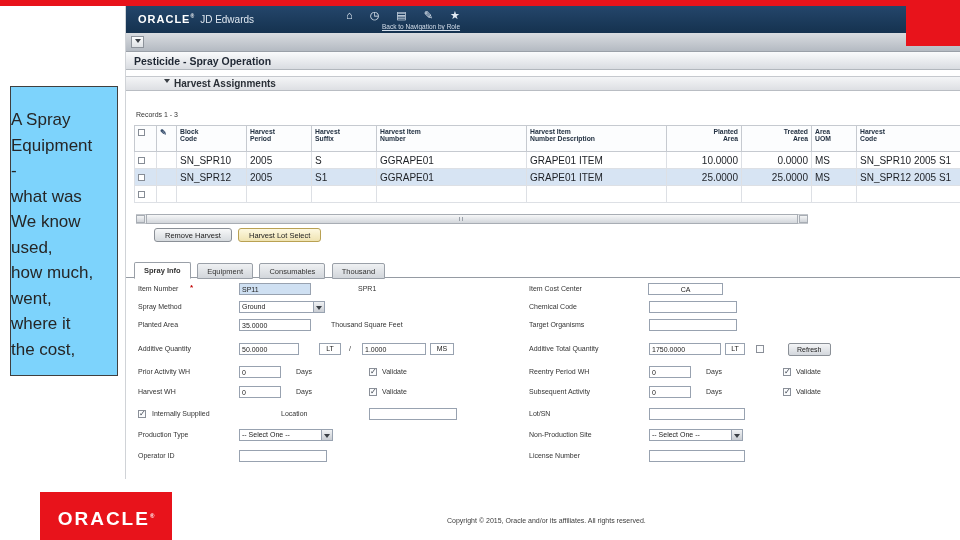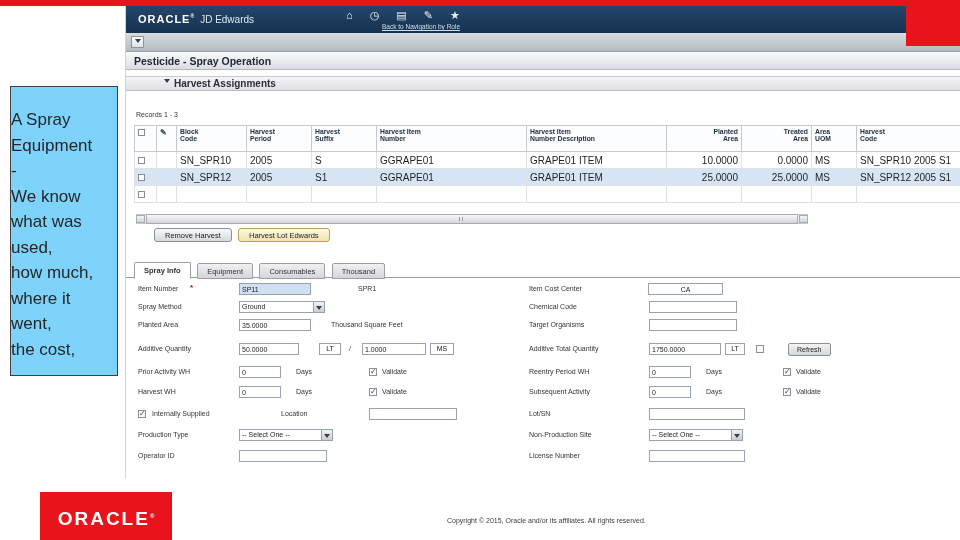--- a/index.html
+++ b/index.html
@@ -84,26 +84,26 @@
 </head>
 <body>
 
 <div class="slide">
   <div class="abs top-strip"></div>
 
   <div class="abs callout">
     <div>A Spray</div>
     <div>Equipment</div>
     <div>-</div>
+    <div>what was</div>
     <div>We know</div>
-    <div>what was</div>
     <div>used,</div>
     <div>how much,</div>
+    <div>went,</div>
     <div>where it</div>
-    <div>went,</div>
     <div>the cost,</div>
   </div>
 
   <div class="abs app">
 
     <div class="abs navy">
       <div class="abs brand">
         <span>ORACLE</span><sup>®</sup><span class="prod">JD Edwards</span>
       </div>
       <div class="abs hdr-icons">
@@ -213,21 +213,21 @@
 
     <div class="abs hscroll">
       <span class="hs-arrow l"></span>
       <div class="hs-thumb">
           <i></i>
         </div>
       <span class="hs-arrow r"></span>
     </div>
 
     <button class="jbtn" style="left:28px; top:222px;">Remove Harvest</button>
-    <button class="jbtn hlb" style="left:112px; top:222px;">Harvest Lot Edwards</button>
+    <button class="jbtn hlb" style="left:112px; top:222px;">Harvest Lot Select</button>
 
     <div class="abs tabs">
       <span class="tab active">Spray Info</span>
       <span class="tab">Equipment</span>
       <span class="tab">Consumables</span>
       <span class="tab">Thousand</span>
     </div>
 
     <div class="abs form">
 

